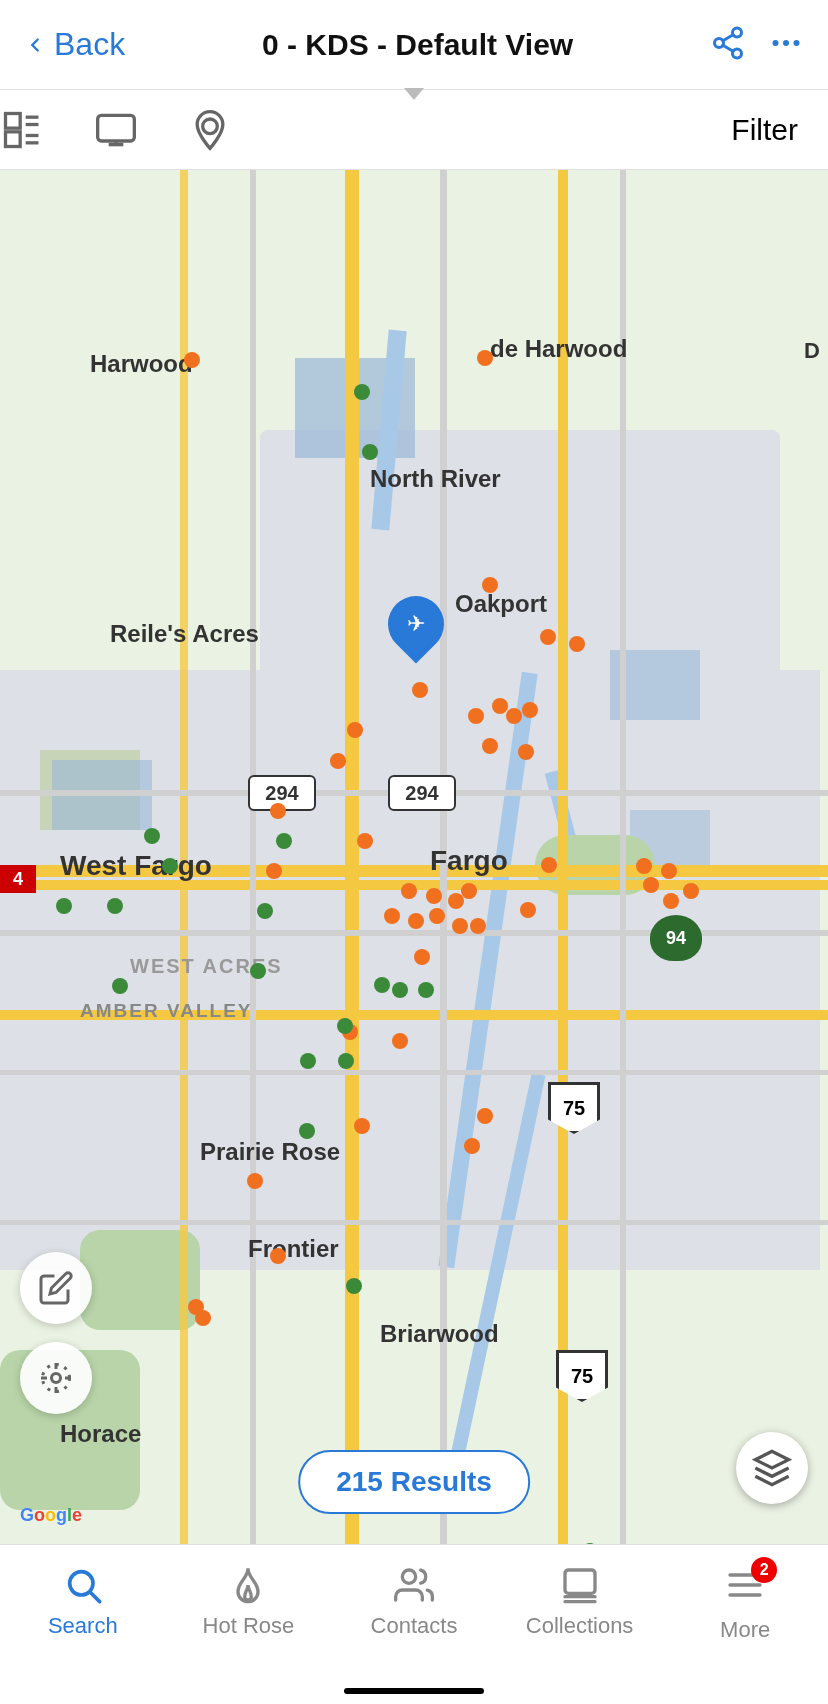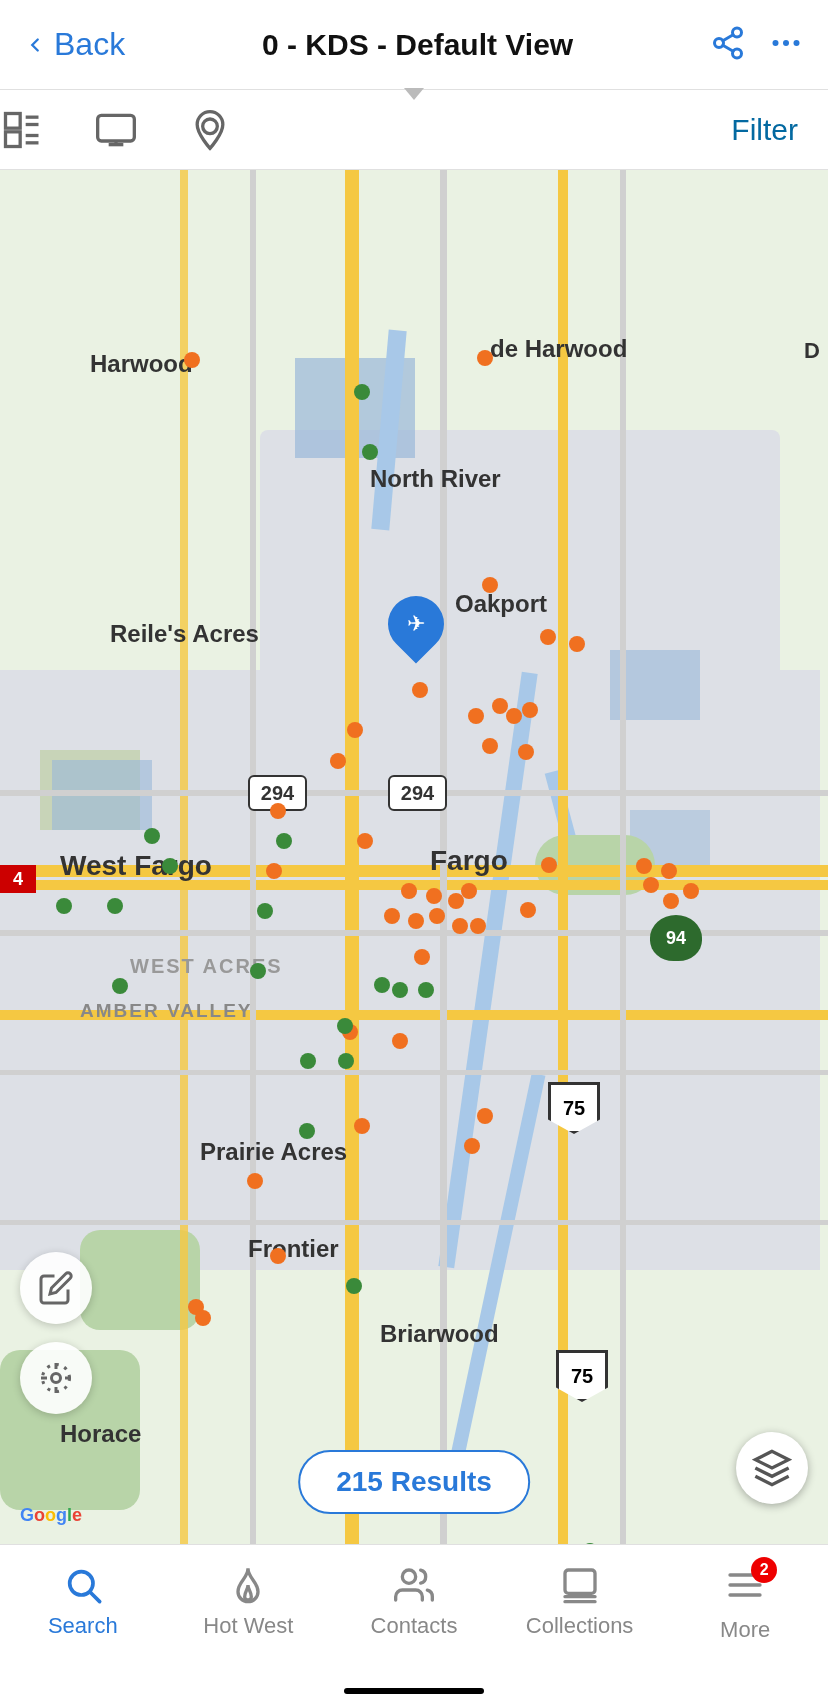--- a/index.html
+++ b/index.html
@@ -20,21 +20,21 @@
     .header-actions svg { width: 36px; height: 36px; color: #2979d9; }
 
     
     .toolbar {
       position: absolute; top: 90px; left: 0; right: 0; height: 80px;
       background: #fff; display: flex; align-items: center; justify-content: center;
       gap: 50px; z-index: 100;
       border-bottom: 1px solid #e0e0e0;
     }
     .toolbar-icon { display: flex; align-items: center; justify-content: center; color: #555; }
-    .toolbar-filter { color: #0369a1; font-size: 30px; font-weight: 500; margin-left: auto; margin-right: 30px; }
+    .toolbar-filter { color: #000000; font-size: 30px; font-weight: 500; margin-left: auto; margin-right: 30px; }
 
     
     .map-container {
       position: absolute; top: 170px; left: 0; right: 0; bottom: 160px;
       background: #e8f0e0; overflow: hidden;
     }
 
     
     .map-bg {
       position: absolute; inset: 0;
@@ -44,21 +44,21 @@
     
     .map-label {
       position: absolute; font-size: 24px; font-weight: 600; color: #333;
       white-space: nowrap; pointer-events: none;
     }
 
     
     .shield {
       position: absolute; display: flex; align-items: center; justify-content: center;
       border: 2.5px solid #333; border-radius: 6px; background: #fff;
-      font-size: 20px; font-weight: 700; color: #333; width: 59px; height: 36px;
+      font-size: 20px; font-weight: 700; color: #333; width: 68px; height: 36px;
     }
     .shield-94 {
       position: absolute; width: 52px; height: 46px; background: #2d6a2d; border-radius: 50% 50% 45% 45%;
       display: flex; align-items: center; justify-content: center;
       font-size: 18px; font-weight: 800; color: #fff;
     }
 
     
     .airport-marker {
       position: absolute; width: 60px; height: 72px;
@@ -268,21 +268,21 @@
 
     <div class="map-label" style="left:90px;top:180px;">Harwood</div>
     <div class="map-label" style="left:490px;top:165px;">de Harwood</div>
     <div class="map-label" style="left:370px;top:295px;">North River</div>
     <div class="map-label" style="left:455px;top:420px;">Oakport</div>
     <div class="map-label" style="left:110px;top:450px;">Reile's Acres</div>
     <div class="map-label" style="left:60px;top:680px;font-size:28px;">West Fargo</div>
     <div class="map-label" style="left:430px;top:675px;font-size:28px;">Fargo</div>
     <div class="map-label caps" style="left:130px;top:785px;font-size:20px;font-weight:700;color:#999;letter-spacing:2px;">WEST ACRES</div>
     <div class="map-label caps" style="left:80px;top:830px;font-size:19px;font-weight:700;color:#888;letter-spacing:2px;">AMBER VALLEY</div>
-    <div class="map-label" style="left:200px;top:968px;">Prairie Acres</div>
+    <div class="map-label" style="left:200px;top:968px;">Prairie Rose</div>
     <div class="map-label" style="left:248px;top:1065px;">Frontier</div>
     <div class="map-label" style="left:380px;top:1150px;">Briarwood</div>
     <div class="map-label" style="left:60px;top:1250px;">Horace</div>
 
     <div class="map-label" style="right:8px;top:168px;font-size:22px;">D</div>
 
     <div class="shield" style="left:248px;top:605px;">294</div>
 
     <div class="shield" style="left:388px;top:605px;">294</div>
 
@@ -406,21 +406,21 @@
         <line x1="16.5" y1="16.5" x2="22" y2="22"></line>
     </svg>
     <span class="nav-label-active">Search</span>
   </div>
 
   <div class="nav-item">
     <svg viewBox="0 0 24 24" fill="none" stroke="#888" stroke-width="2" stroke-linecap="round" width="44" height="44">
       <path d="M12 2c0 6-6 8-6 14a6 6 0 0 0 12 0c0-6-6-8-6-14z"></path>
       <path d="M12 12c0 3-2 4-2 7a2 2 0 0 0 4 0c0-3-2-4-2-7z"></path>
     </svg>
-    <span class="nav-label">Hot West</span>
+    <span class="nav-label">Hot Rose</span>
   </div>
 
   <div class="nav-item">
     <svg viewBox="0 0 24 24" fill="none" stroke="#888" stroke-width="2" stroke-linecap="round" width="44" height="44">
       <path d="M17 21v-2a4 4 0 0 0-4-4H5a4 4 0 0 0-4 4v2"></path>
       <circle cx="9" cy="7" r="4"></circle>
       <path d="M23 21v-2a4 4 0 0 0-3-3.87"></path>
       <path d="M16 3.13a4 4 0 0 1 0 7.75"></path>
     </svg>
     <span class="nav-label">Contacts</span>

